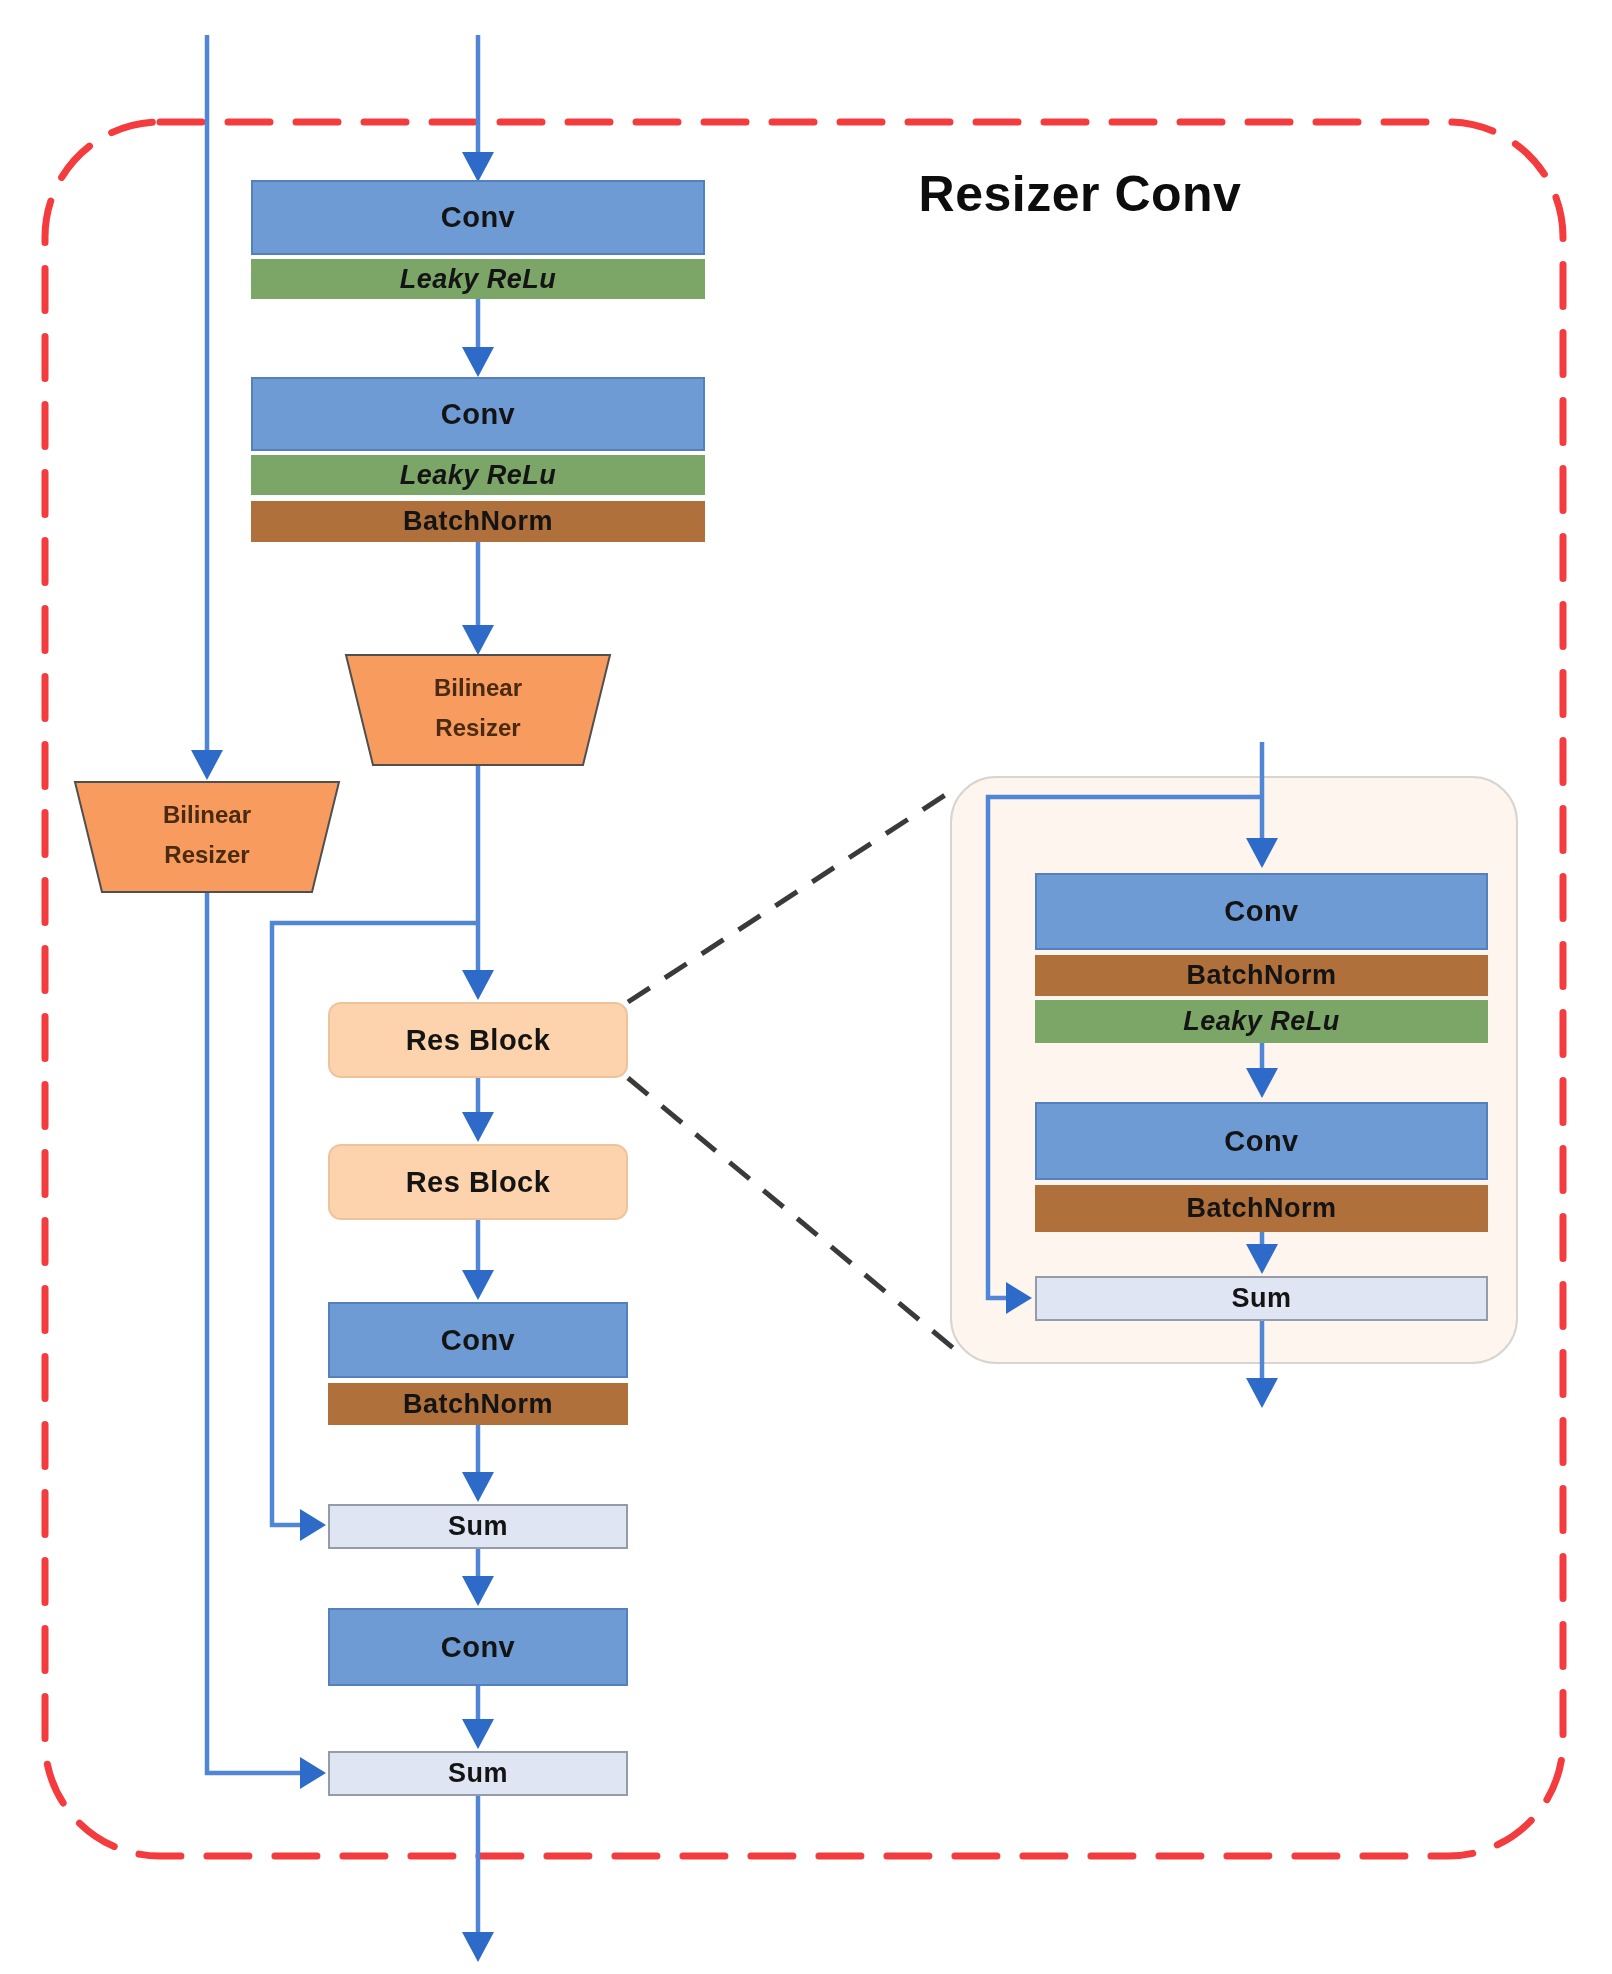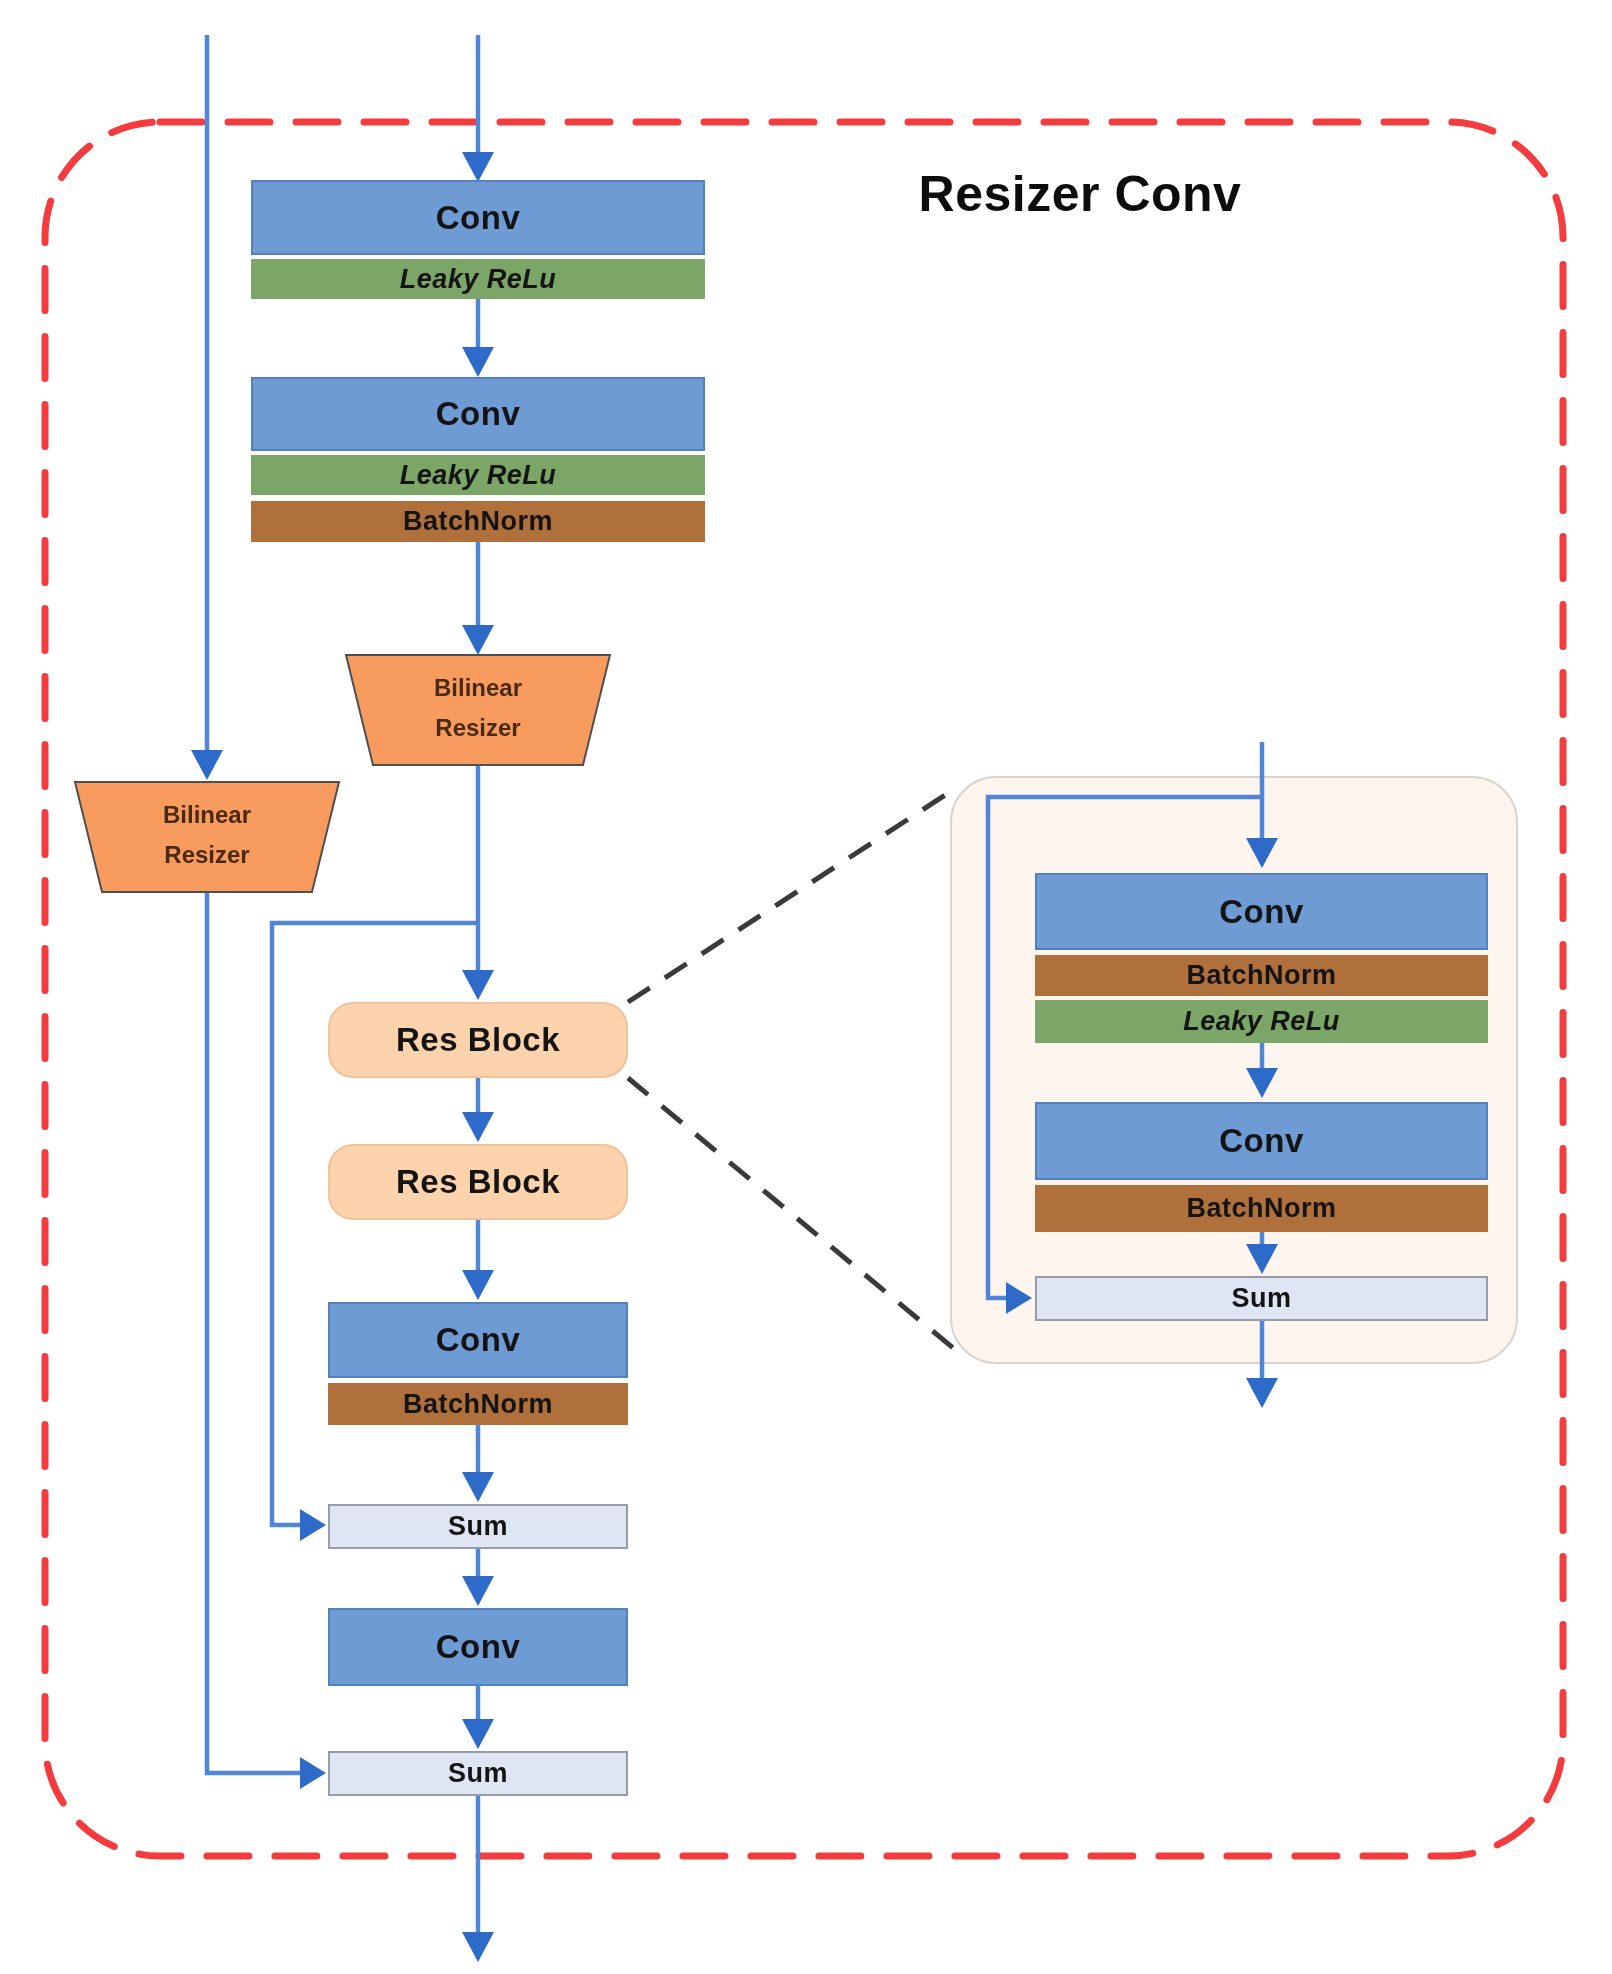--- a/index.html
+++ b/index.html
@@ -13,28 +13,28 @@
   #wires{position:absolute;left:0;top:0;z-index:2;}
   .flow{stroke:var(--flow-line);stroke-width:4.5;fill:none;}
   .arrow{fill:var(--arrow-head);stroke:none;}
   .model-border{stroke:var(--model-border);stroke-width:7;fill:none;
     stroke-dasharray:42 26;stroke-linecap:round;}
   .callout{stroke:var(--callout-line);stroke-width:5;fill:none;stroke-dasharray:26 18;}
   .trap{fill:var(--resizer-fill);stroke:var(--resizer-border);stroke-width:2;}
   .node{
     position:absolute;z-index:3;
     display:flex;align-items:center;justify-content:center;
-    font-weight:bold;font-size:33px;color:var(--label-text);
+    font-weight:bold;font-size:29px;color:var(--label-text);
     letter-spacing:0.5px;
     box-sizing:border-box;
   }
   .conv{background:var(--conv);border:2px solid var(--conv-border);}
   .relu{background:var(--relu);border:1px solid var(--relu);font-style:italic;}
   .bnorm{background:var(--batchnorm);border:1px solid var(--batchnorm);text-align:right;}
-  .resblock{background:var(--res-block);border:2px solid var(--res-block-border);border-radius:25px;}
+  .resblock{background:var(--res-block);border:2px solid var(--res-block-border);border-radius:13px;}
   .sum{background:var(--sum-fill);border:2px solid var(--sum-border);text-align:right;}
   .trap-label{
     position:absolute;z-index:3;text-align:center;
     font-weight:bold;font-size:24px;line-height:40px;color:var(--resizer-text);
   }
   #expanded-container{
     position:absolute;z-index:1;
     left:950px;top:776px;width:568px;height:588px;
     background:var(--expanded-bg);
     border:2.5px solid var(--expanded-border);

